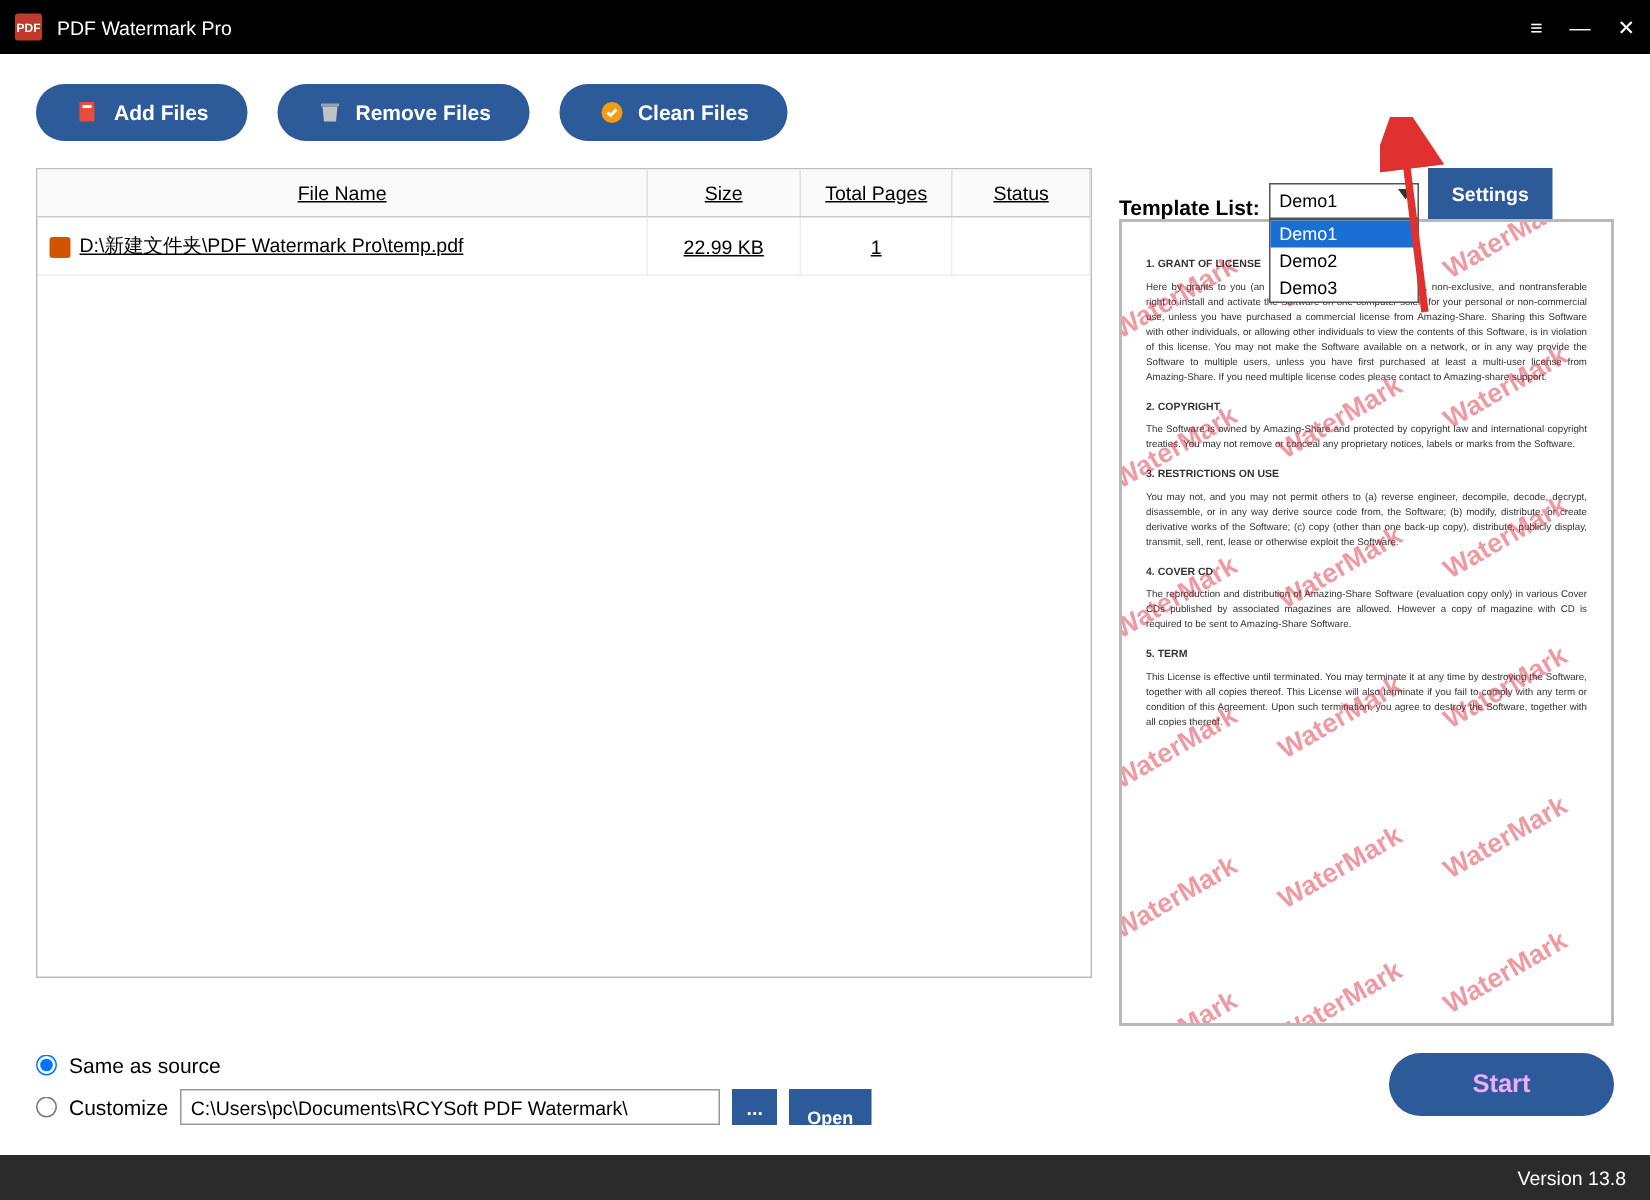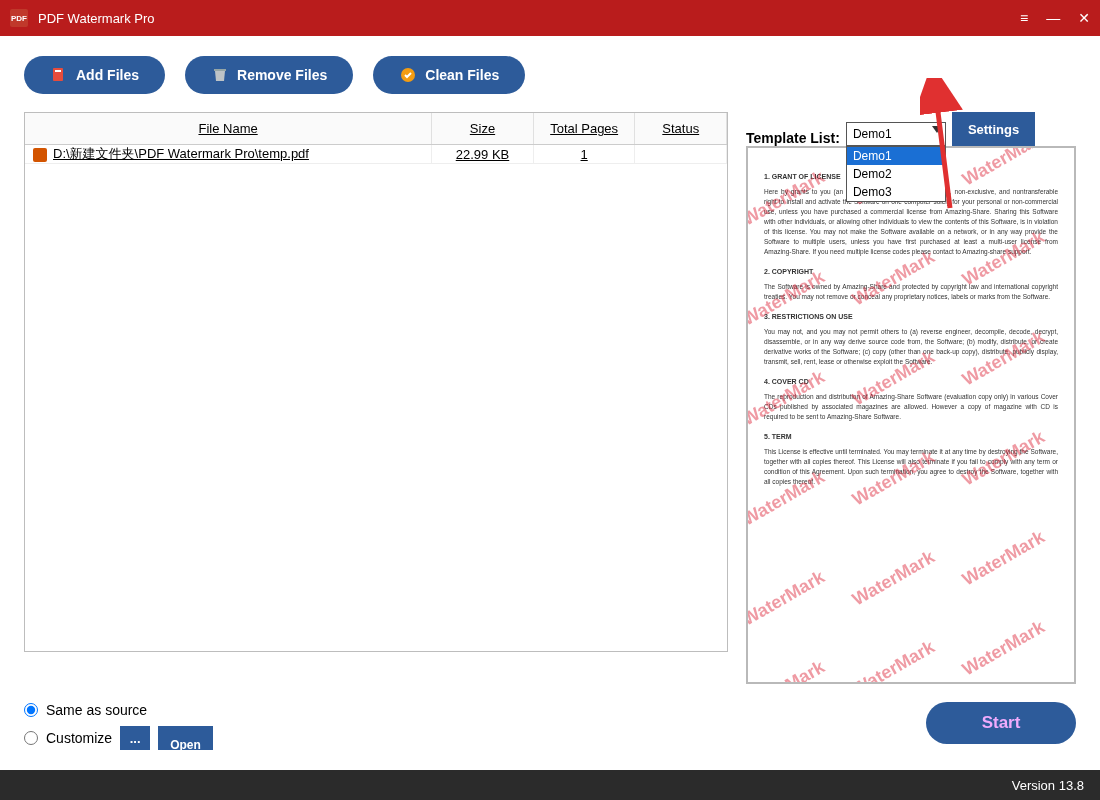--- a/index.html
+++ b/index.html
@@ -1,19 +1,19 @@
 <!DOCTYPE html>
 <html><head>
 <meta charset="utf-8">
 <style>
 * { box-sizing: border-box; margin: 0; padding: 0; font-family: "Segoe UI", Arial, sans-serif; }
 body { width: 1100px; height: 800px; background: #fff; overflow: hidden; position: relative; }
 
 
-.titlebar { height: 36px; background: #b91c1c; color: #fff; display: flex; align-items: center; padding: 0 10px; }
+.titlebar { height: 36px; background: #000000; color: #fff; display: flex; align-items: center; padding: 0 10px; }
 .titlebar .app-icon { width: 18px; height: 18px; background: #c0392b; border-radius: 2px; margin-right: 10px; display: flex; align-items: center; justify-content: center; font-size: 8px; font-weight: bold; color: #fff; }
 .titlebar .title { font-size: 13px; flex: 1; }
 .titlebar .win-controls { display: flex; gap: 18px; font-size: 14px; }
 .titlebar .win-controls span { cursor: default; }
 
 
 .content { padding: 20px 24px 10px 24px; }
 
 
 .toolbar { display: flex; gap: 20px; margin-bottom: 18px; }
@@ -21,21 +21,21 @@
 .pill-btn .ico { width: 18px; height: 18px; display: inline-flex; align-items: center; justify-content: center; }
 
 
 .main-row { display: flex; gap: 18px; }
 
 
 .table-wrap { flex: 1; border: 1px solid #bdbdbd; height: 540px; background: #fff; text-decoration: underline; }
 table { width: 100%; border-collapse: collapse; }
 th { background: #fafafa; border-bottom: 1px solid #ccc; border-right: 1px solid #e0e0e0; font-weight: 400; font-size: 13px; padding: 8px 6px; text-align: center; }
 th:first-child { text-align: center; width: 400px; }
-td { border-bottom: 1px solid #eee; border-right: 1px solid #eee; font-size: 13px; padding: 0 8px; text-align: center; }
+td { border-bottom: 1px solid #eee; border-right: 1px solid #eee; font-size: 13px; padding: 10px 8px; text-align: center; }
 td:first-child { text-align: left; }
 td .row-ico { display: inline-block; width: 14px; height: 14px; background: #d35400; margin-right: 6px; vertical-align: middle; border-radius: 2px; }
 
 
 .right-col { width: 330px; }
 .template-row { display: flex; align-items: flex-end; gap: 6px; margin-bottom: 0; font-size: 14px; }
 .template-row label { font-weight: 600; }
 .select-wrap { position: relative; width: 100px; }
 .select-box { border: 1px solid #555; background: #fff; height: 24px; font-size: 12px; padding: 0 18px 0 6px; display: flex; align-items: center; cursor: pointer; }
 .select-arrow { position: absolute; right: 4px; top: 4px; width: 0; height: 0; border-left: 5px solid transparent; border-right: 5px solid transparent; border-top: 7px solid #333; }
@@ -198,20 +198,21 @@
 
   <div class="output-row">
     <div class="radios">
       <div class="r">
         <input type="radio" name="out" checked="" style="">
         <span>Same as source</span>
       </div>
       <div class="r">
         <input type="radio" name="out" style="">
         <span>Customize</span>
+        <input class="path-input" type="text" value="C:\Users\pc\Documents\RCYSoft PDF Watermark\" style="">
         <button class="browse-btn">...</button>
         <button class="open-btn">Open</button>
       </div>
     </div>
     <button class="start-btn">Start</button>
   </div>
 
 </div>
 
 <div class="footer">

